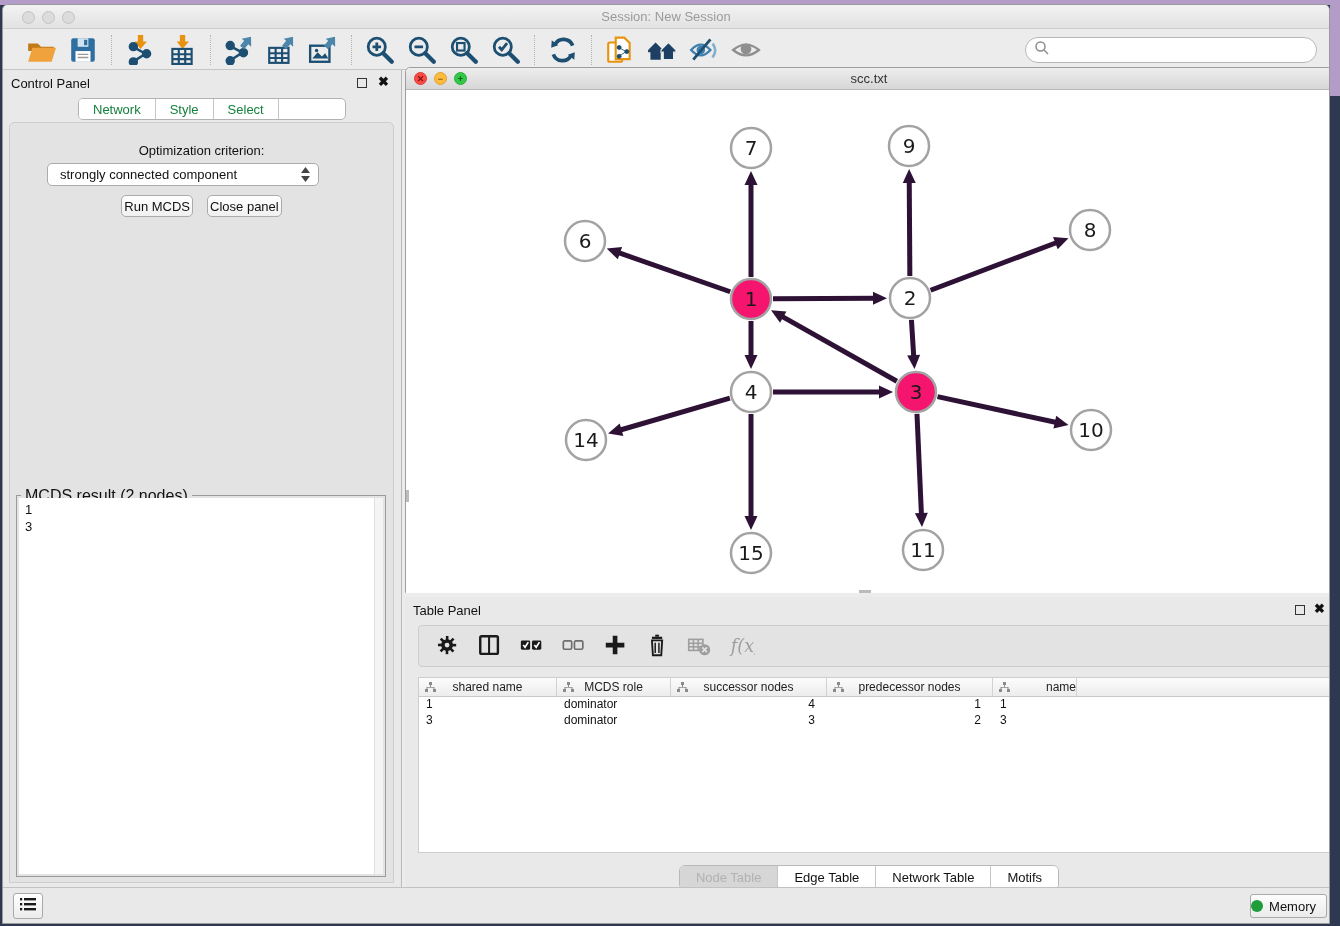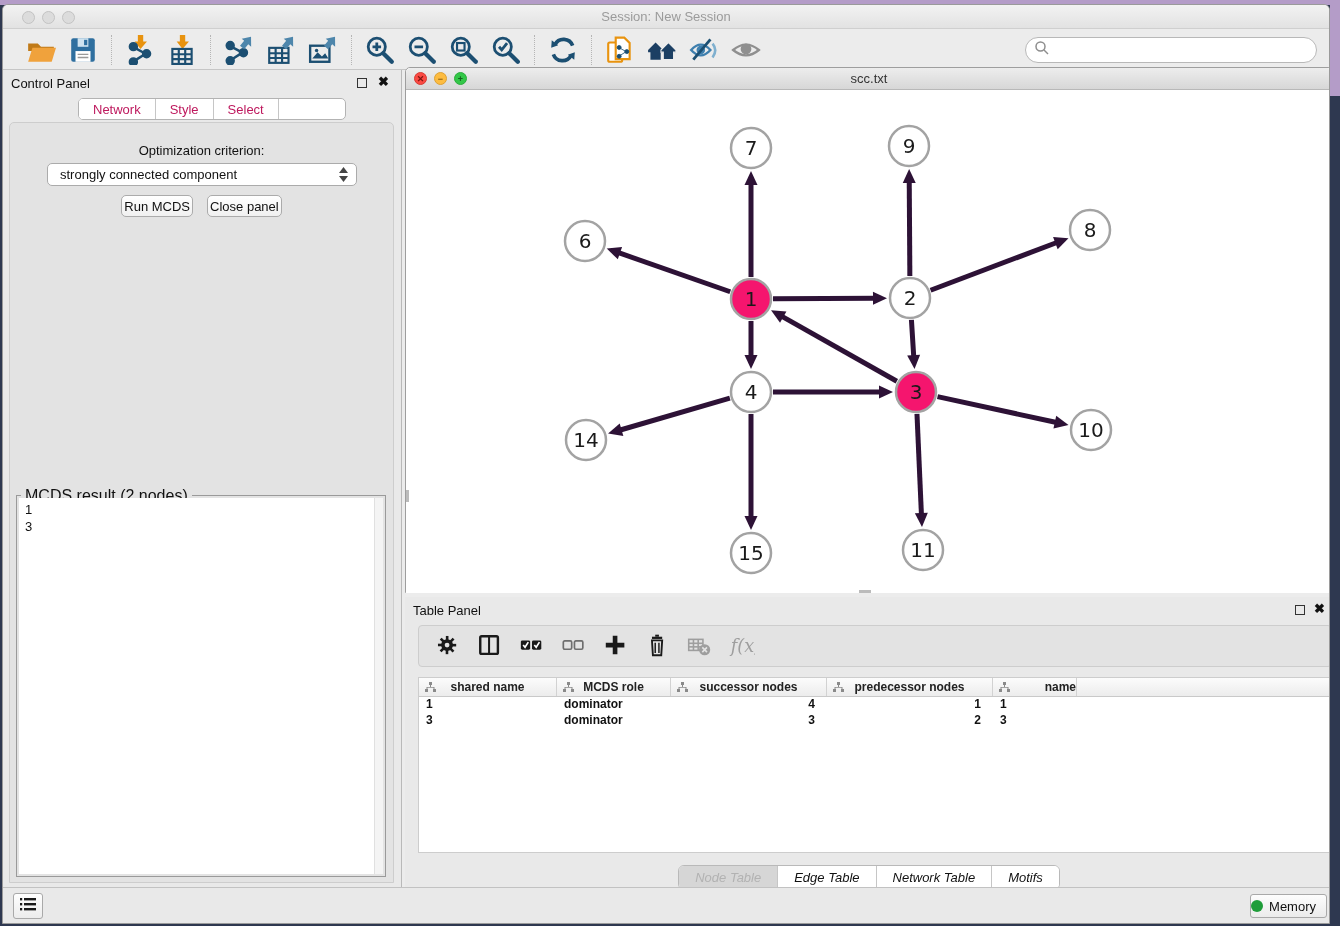--- a/index.html
+++ b/index.html
@@ -33,28 +33,28 @@
 
   
   .control-panel { position:absolute; left:0; top:65px; width:399px; bottom:36px;
     background:#e9e9e9; border-right:1px solid #b9b9b9; }
   .panel-header { position:relative; height:26px; }
   .panel-header .ph-title { position:absolute; left:8px; top:6px; font-size:13px; color:#111; }
   .ph-float { position:absolute; top:8px; width:10px; height:10px; border:1.5px solid #333; cursor:pointer; }
   .ph-close { position:absolute; top:5px; font-size:13px; font-weight:bold; color:#111; cursor:pointer; line-height:14px; }
   .cp-tabs { position:absolute; left:75px; top:28px; display:flex; height:22px;
     border:1px solid #b3b3b3; border-radius:5px; overflow:hidden; background:#fff; }
-  .cp-tab { padding:3px 14px; font-size:13px; color:#be185d; background:#fff;
+  .cp-tab { padding:3px 14px; font-size:13px; color:#15803d; background:#fff;
     border-right:1px solid #c6c6c6; cursor:pointer; white-space:nowrap; }
   .cp-tab:last-child { border-right:none; }
   .cp-tab.active { background:#0369a1; color:#c7c7c7;margin-top:28px; }
   .cp-body { position:absolute; left:6px; right:7px; top:52px; bottom:4px;
     background:#e3e3e3; border:1px solid #cdcdcd; border-radius:5px 5px 0 0; }
   .opt-label { position:absolute; left:0; right:0; top:20px; text-align:center; font-size:13px; color:#111; }
-  .combo { position:absolute; left:37px; top:40px; width:310px; height:23px; background:#fff;
+  .combo { position:absolute; left:37px; top:40px; width:272px; height:23px; background:#fff;
     border:1px solid #ababab; border-radius:5px; font-size:13px; color:#111;
     display:flex; align-items:center; padding-left:12px; cursor:pointer; }
   .combo-stepper { position:absolute; right:8px; top:3px; display:flex; flex-direction:column; gap:1px; }
   .combo-stepper svg { display:block; }
   .cp-buttons { position:absolute; left:0; right:0; top:72px; display:flex; justify-content:center; gap:14px; }
   .btn { height:22px; padding:0 2px; background:linear-gradient(#ffffff,#f0f0f0);
     border:1px solid #ababab; border-radius:5px; font-size:13px; color:#111; cursor:pointer;
     font-family:"Liberation Sans", sans-serif; }
   .result-group { position:absolute; left:6px; right:7px; top:372px; bottom:5px;
     border:1px solid #9a9a9a; }
@@ -81,30 +81,30 @@
   .scroll-nub-h { position:absolute; left:453px; bottom:0; width:12px; height:3px; background:#bbb; }
 
   
   .table-panel { position:absolute; left:402px; top:592px; width:928px; height:292px; background:#e9e9e9; }
   .tp-toolbar { position:absolute; left:13px; right:1px; top:28px; height:42px;
     background:#e3e3e3; border:1px solid #cdcdcd; border-radius:4px;
     display:flex; align-items:center; gap:16px; padding-left:16px; }
   .tp-icon { width:26px; height:26px; cursor:pointer; }
   .tp-icon.disabled { cursor:default; }
   .tp-table { position:absolute; left:13px; right:1px; top:80px; height:176px;
-    background:#fff; border:1px solid #cdcdcd; overflow:hidden;font-weight:bold; }
+    background:#fff; border:1px solid #cdcdcd; overflow:hidden; }
   .tp-head { display:flex; height:19px; border-bottom:1px solid #c9c9c9; background:linear-gradient(#fcfcfc,#ececec); }
   .tp-th { display:flex; align-items:center; justify-content:center; gap:5px;
     border-right:1px solid #d2d2d2; font-size:12px; color:#222; position:relative; cursor:pointer; }
   .tp-th svg { position:absolute; left:6px; }
   .tp-row { display:flex; height:16px; font-size:12px; color:#111; cursor:default; }
   .tp-td { overflow:hidden; white-space:nowrap; }
   .tp-td.left { text-align:left; padding-left:7px; }
   .tp-td.right { text-align:right; padding-right:12px; }
-  .tp-tabs { position:absolute; left:0; right:0; top:268px; display:flex; justify-content:center;font-style:italic; }
+  .tp-tabs { position:absolute; left:0; right:0; top:268px; display:flex; justify-content:center; }
   .tp-tabs-group { display:flex; border:1px solid #b9b9b9; border-radius:6px; overflow:hidden; background:#fff; }
   .tp-tab { padding:4px 16px; font-size:13px; color:#111; background:#fff;
     border-right:1px solid #c6c6c6; cursor:pointer; white-space:nowrap; }
   .tp-tab:last-child { border-right:none; }
   .tp-tab.active { background:#d6d6d6; color:#b2b2b2; }
 
   
   .statusbar { position:absolute; left:0; right:0; bottom:0; height:36px;
     background:#e9e9e9; border-top:1px solid #c2c2c2; }
   .sb-left-btn { position:absolute; left:10px; top:5px; width:30px; height:26px;

